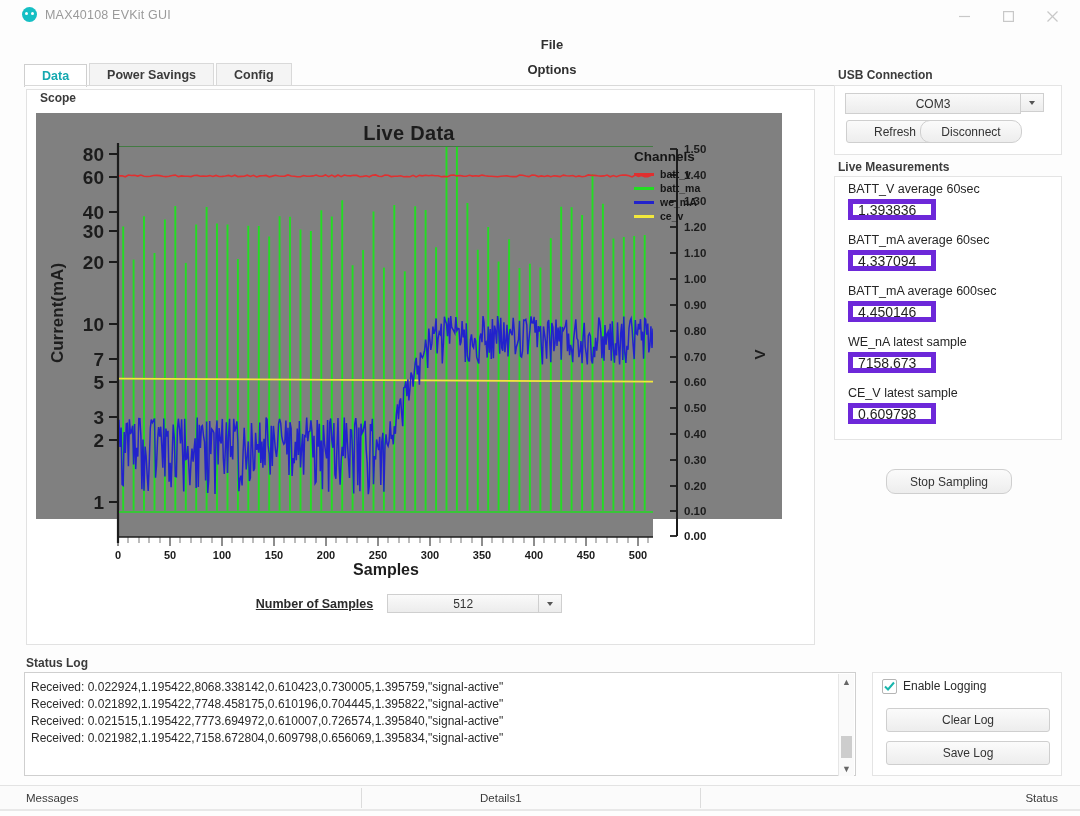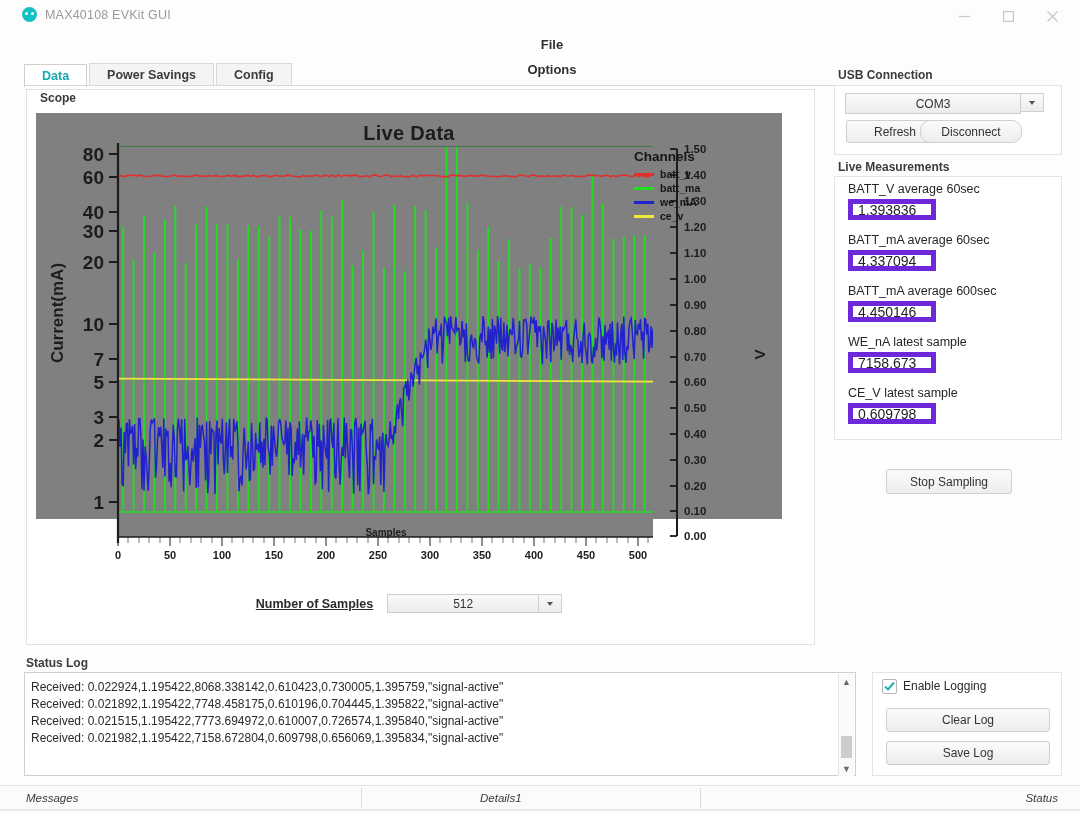--- a/index.html
+++ b/index.html
@@ -40,21 +40,21 @@
   .scope-label{position:absolute;left:36px;top:91px;background:#fff;padding:0 4px;}
 
   
   .plot-wrap{position:absolute;left:36px;top:113px;width:746px;height:406px;background:#808080;}
   .plot-title{position:absolute;left:0;top:9px;width:746px;text-align:center;font-size:20px;font-weight:700;color:#1c1c1c;letter-spacing:.3px;}
   .plot-svg{position:absolute;left:0;top:0;}
   .axis-left-title{position:absolute;left:-58px;top:190px;width:160px;text-align:center;
      transform:rotate(-90deg);font-size:17px;font-weight:600;color:#1d1d1d;}
   .axis-right-title{position:absolute;left:718px;top:233px;font-size:15px;font-weight:700;color:#1d1d1d;
      transform:rotate(-90deg);}
-  .axis-bottom-title{position:absolute;left:0;top:414px;width:700px;text-align:center;font-size:10px;font-weight:700;color:#1d1d1d;}
+  .axis-bottom-title{position:absolute;left:0;top:448px;width:700px;text-align:center;font-size:16px;font-weight:700;color:#1d1d1d;}
   .legend{position:absolute;left:598px;top:36px;}
   .legend-title{font-size:13.5px;font-weight:700;color:#151515;margin-bottom:3px;}
   .legend-row{display:flex;align-items:center;gap:6px;height:14px;}
   .legend-swatch{width:20px;height:3px;display:block;}
   .legend-text{font-size:10.5px;color:#151515;font-weight:600;}
 
   
   .nsamp-row{position:absolute;left:36px;top:594px;width:746px;display:flex;align-items:center;justify-content:center;gap:14px;}
   .nsamp-label{font-size:12.5px;font-weight:700;color:#2b2b2b;text-decoration:underline;}
   .combo{display:flex;align-items:stretch;height:19px;}
@@ -73,21 +73,21 @@
        font-size:12px;color:#333;display:flex;align-items:center;justify-content:center;}
   .refresh-btn{position:absolute;left:846px;top:120px;width:96px;height:21px;}
   .disconnect-btn{position:absolute;left:920px;top:120px;width:100px;height:21px;border-radius:10px;}
 
   .lm-label{position:absolute;left:838px;top:160px;}
   .lm-box{position:absolute;left:834px;top:176px;width:228px;height:264px;border:1px solid #e4e4e4;background:#fff;box-sizing:border-box;}
   .lm-item{position:absolute;left:848px;}
   .lm-name{font-size:12.5px;color:#262626;margin-bottom:3px;}
   .lm-val{width:88px;height:21px;border:5px solid #6d28d9;background:#fff;display:flex;align-items:center;
       padding-left:5px;font-size:14px;color:#1f1f1f;box-sizing:border-box;}
-  .stop-btn{position:absolute;left:886px;top:469px;width:124px;height:23px;}
+  .stop-btn{position:absolute;left:886px;top:469px;width:124px;height:23px;border-radius:9px;}
 
   
   .log-label{position:absolute;left:26px;top:656px;}
   .log-box{position:absolute;left:24px;top:672px;width:832px;height:104px;border:1px solid #cfcfcf;background:#fff;box-sizing:border-box;}
   .log-inner{position:absolute;left:31px;top:679px;width:805px;height:90px;overflow:hidden;}
   .log-line{font-size:12px;color:#2a2a2a;line-height:17px;white-space:nowrap;font-family:"Liberation Sans","DejaVu Sans",sans-serif;}
   .log-scroll{position:absolute;right:1px;top:1px;width:15px;height:102px;background:#fafafa;border-left:1px solid #e6e6e6;}
   .sb-arrow{width:15px;height:15px;display:flex;align-items:center;justify-content:center;color:#666;font-size:9px;}
   .sb-arrow.down{position:absolute;bottom:0;left:0;}
   .sb-thumb{position:absolute;left:2px;bottom:18px;width:11px;height:22px;background:#cdcdcd;}
@@ -95,21 +95,21 @@
   .logctl-box{position:absolute;left:872px;top:672px;width:190px;height:104px;border:1px solid #e4e4e4;background:#fff;box-sizing:border-box;}
   .chk-row{position:absolute;left:882px;top:679px;display:flex;align-items:flex-start;gap:6px;}
   .chk{width:13px;height:13px;border:1px solid #b5b5b5;background:#fff;border-radius:2px;position:relative;}
   .chk svg{position:absolute;left:1px;top:1px;}
   .chk-label{font-size:12px;color:#2a2a2a;}
   .clear-btn{position:absolute;left:886px;top:708px;width:162px;height:22px;}
   .save-btn{position:absolute;left:886px;top:741px;width:162px;height:22px;}
 
   
   .statusbar{position:absolute;left:0;top:785px;width:1080px;height:24px;background:#fbfbfb;border-top:1px solid #e3e3e3;}
-  .sb-cell{position:absolute;top:0;height:24px;display:flex;align-items:center;font-size:11.5px;color:#3a3a3a;font-style:italic;}
+  .sb-cell{position:absolute;top:0;height:24px;display:flex;align-items:center;font-size:11.5px;color:#3a3a3a;}
   .sb-div{position:absolute;top:2px;width:1px;height:20px;background:#dcdcdc;}
   .statusbar-bottom{position:absolute;left:0;top:809px;width:1080px;height:2px;background:#e8e8e8;}
 </style>
 </head>
 <body>
 
 <div id="app">
 
   <div class="titlebar">
     <div class="title-left">

